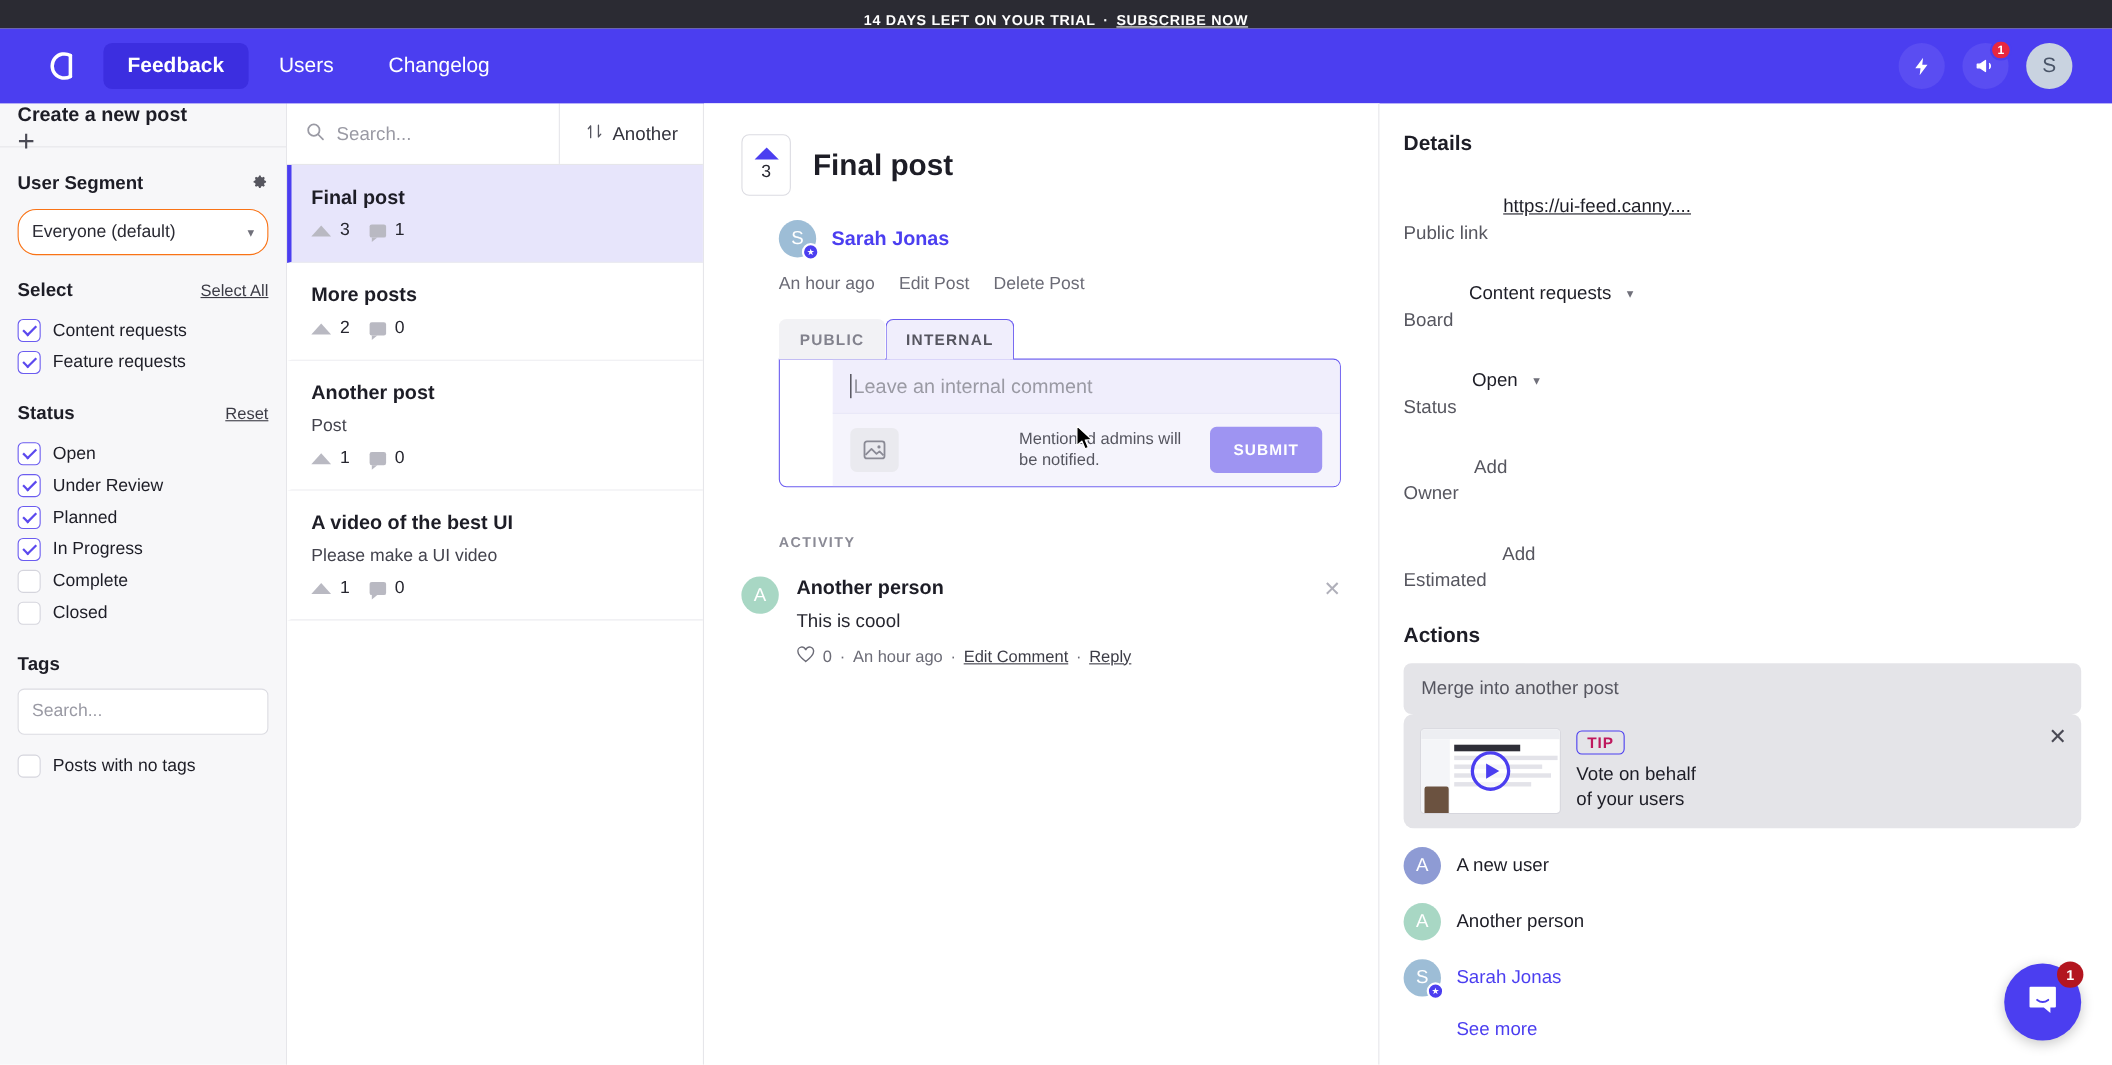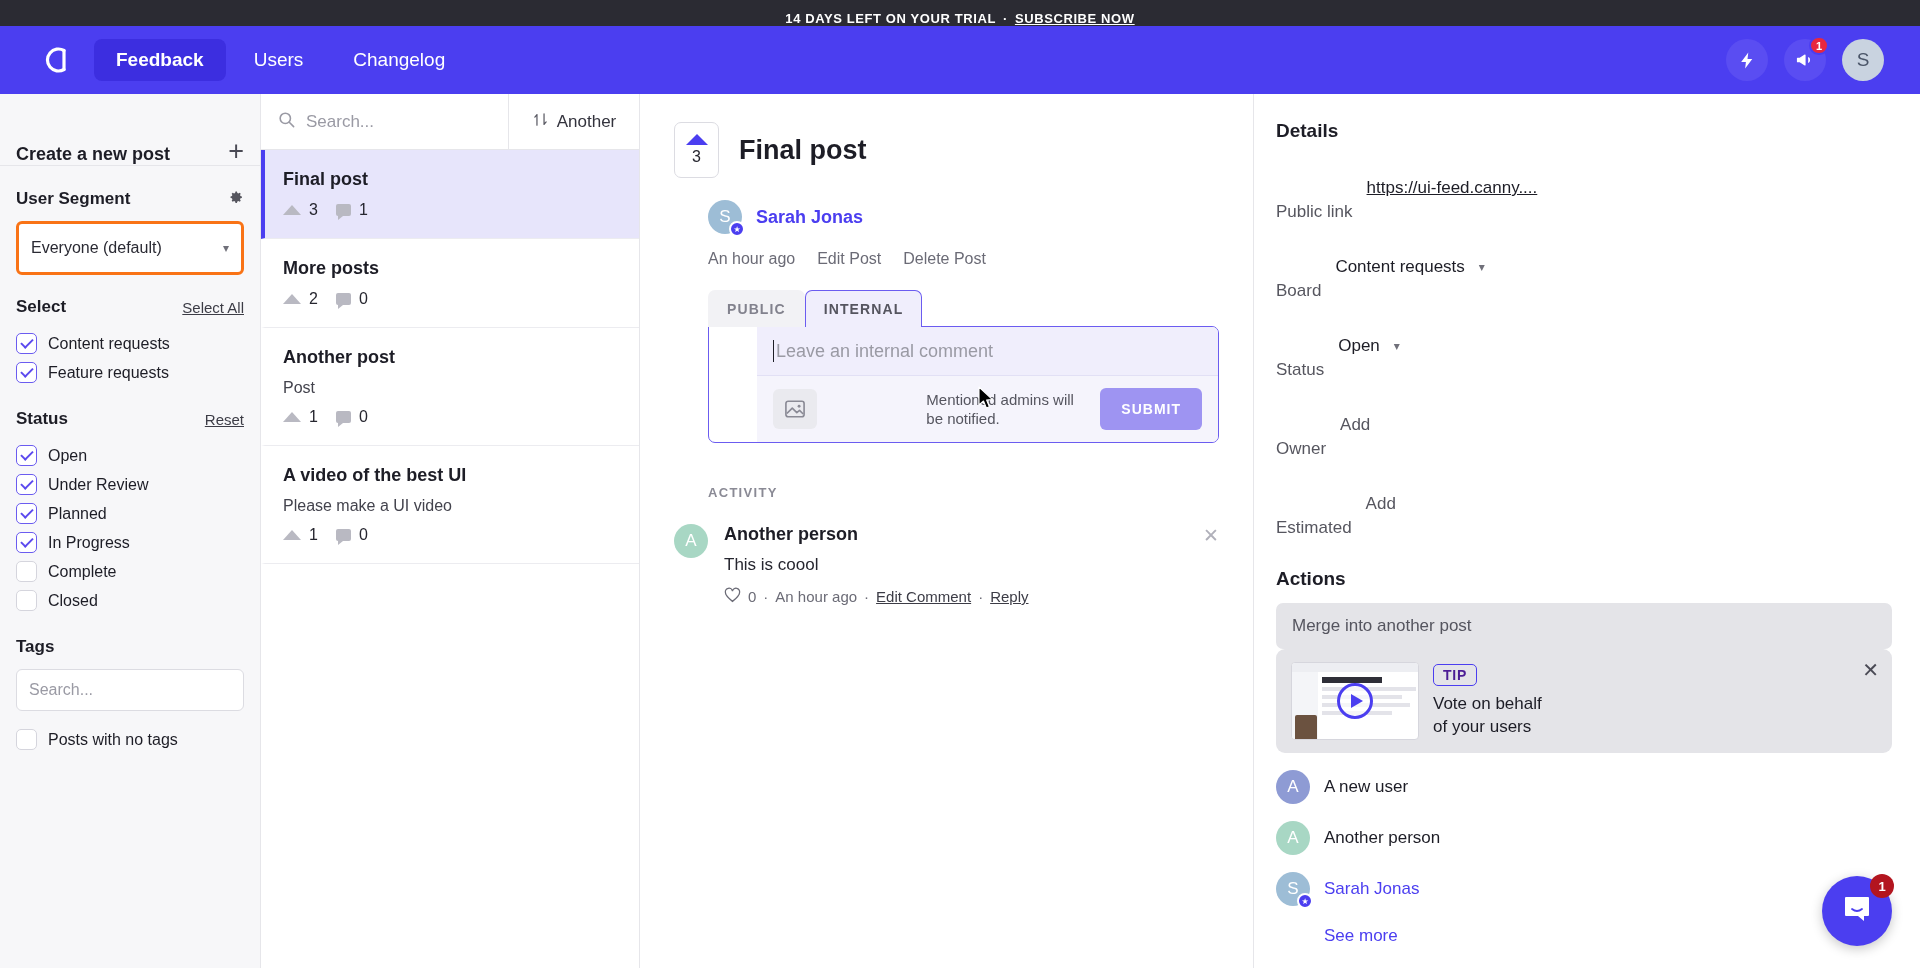--- a/index.html
+++ b/index.html
@@ -53,35 +53,35 @@
 
   
   .body-row { display: flex; flex: 1 1 auto; min-height: 0; }
 
   
   .sidebar {
     width: 261px; flex: 0 0 261px; background: #f7f7f9;
     border-right: 1px solid #e6e6ea; display: flex; flex-direction: column;
   }
   .sb-create {
-    height: 72px; display: flex; align-items: flex-end; justify-content: space-between;
-    padding: 0 16px; border-bottom: 1px solid #e6e6ea; cursor: pointer;
+    height: 40px; display: flex; align-items: flex-start; justify-content: space-between;
+    padding: 0 16px; border-bottom: 1px solid #e6e6ea; cursor: pointer; flex-direction: column;
   }
   .sb-create-label { font-size: 18px; font-weight: bold; color: #1d1d26; }
   .sb-plus { font-size: 27px; color: #4a4a55; line-height: 1; }
   .sb-section { padding: 22px 16px 0 16px; }
   .sb-head {
     display: flex; align-items: center; justify-content: space-between;
     margin-bottom: 12px;
   }
   .sb-title { font-size: 17px; font-weight: bold; color: #1d1d26; }
   .sb-link { font-size: 15px; color: #3c3c46; text-decoration: underline; cursor: pointer; }
   .sb-gear { font-size: 16px; color: #56565f; cursor: pointer; }
   .select-box {
-    height: 54px; background: #fff; border: 3px solid #f97316; border-radius: 6px;
+    height: 42px; background: #fff; border: 1px solid #f97316; border-radius: 17px;
     display: flex; align-items: center; justify-content: space-between;
     padding: 0 12px; font-size: 16px; color: #2a2a33; cursor: pointer;
   }
   .chev { color: #70707a; font-size: 12px; }
   .check-row { display: flex; align-items: center; gap: 11px; padding: 4px 0; cursor: pointer; }
   .cbox {
     width: 21px; height: 21px; border-radius: 5px; border: 1.5px solid #d5d5dd;
     background: #fff; flex: 0 0 21px; display: flex; align-items: center; justify-content: center;
   }
   .cbox.on { border-color: #6b5cf0; }
@@ -246,21 +246,21 @@
     position: absolute; left: 50%; top: 50%; transform: translate(-50%,-50%);
     width: 36px; height: 36px; border: 3px solid #4b3ef0; border-radius: 50%;
     display: flex; align-items: center; justify-content: center; background: rgba(255,255,255,.65);
   }
   .tip-play::after {
     content: ""; width: 0; height: 0; border-left: 12px solid #4b3ef0;
     border-top: 7px solid transparent; border-bottom: 7px solid transparent; margin-left: 3px;
   }
   .tip-right { padding-top: 2px; }
   .tip-badge {
-    display: inline-block; border: 1.5px solid #4b3ef0; color: #4c1d95; border-radius: 5px;
+    display: inline-block; border: 1.5px solid #4b3ef0; color: #be185d; border-radius: 5px;
     font-size: 14px; font-weight: bold; padding: 2px 9px; letter-spacing: .8px; margin-bottom: 7px;
   }
   .tip-text { font-size: 17px; color: #1d1d26; line-height: 1.35; max-width: 120px; }
   .tip-close {
     position: absolute; right: 13px; top: 11px; font-size: 20px; color: #4a4a55; cursor: pointer;
     line-height: 1;
   }
   .voter-row { display: flex; align-items: center; gap: 14px; margin-top: 17px; cursor: pointer; }
   .voter-name { font-size: 17px; color: #1d1d26; }
   .voter-name.acc { color: #4b3ef0; }

